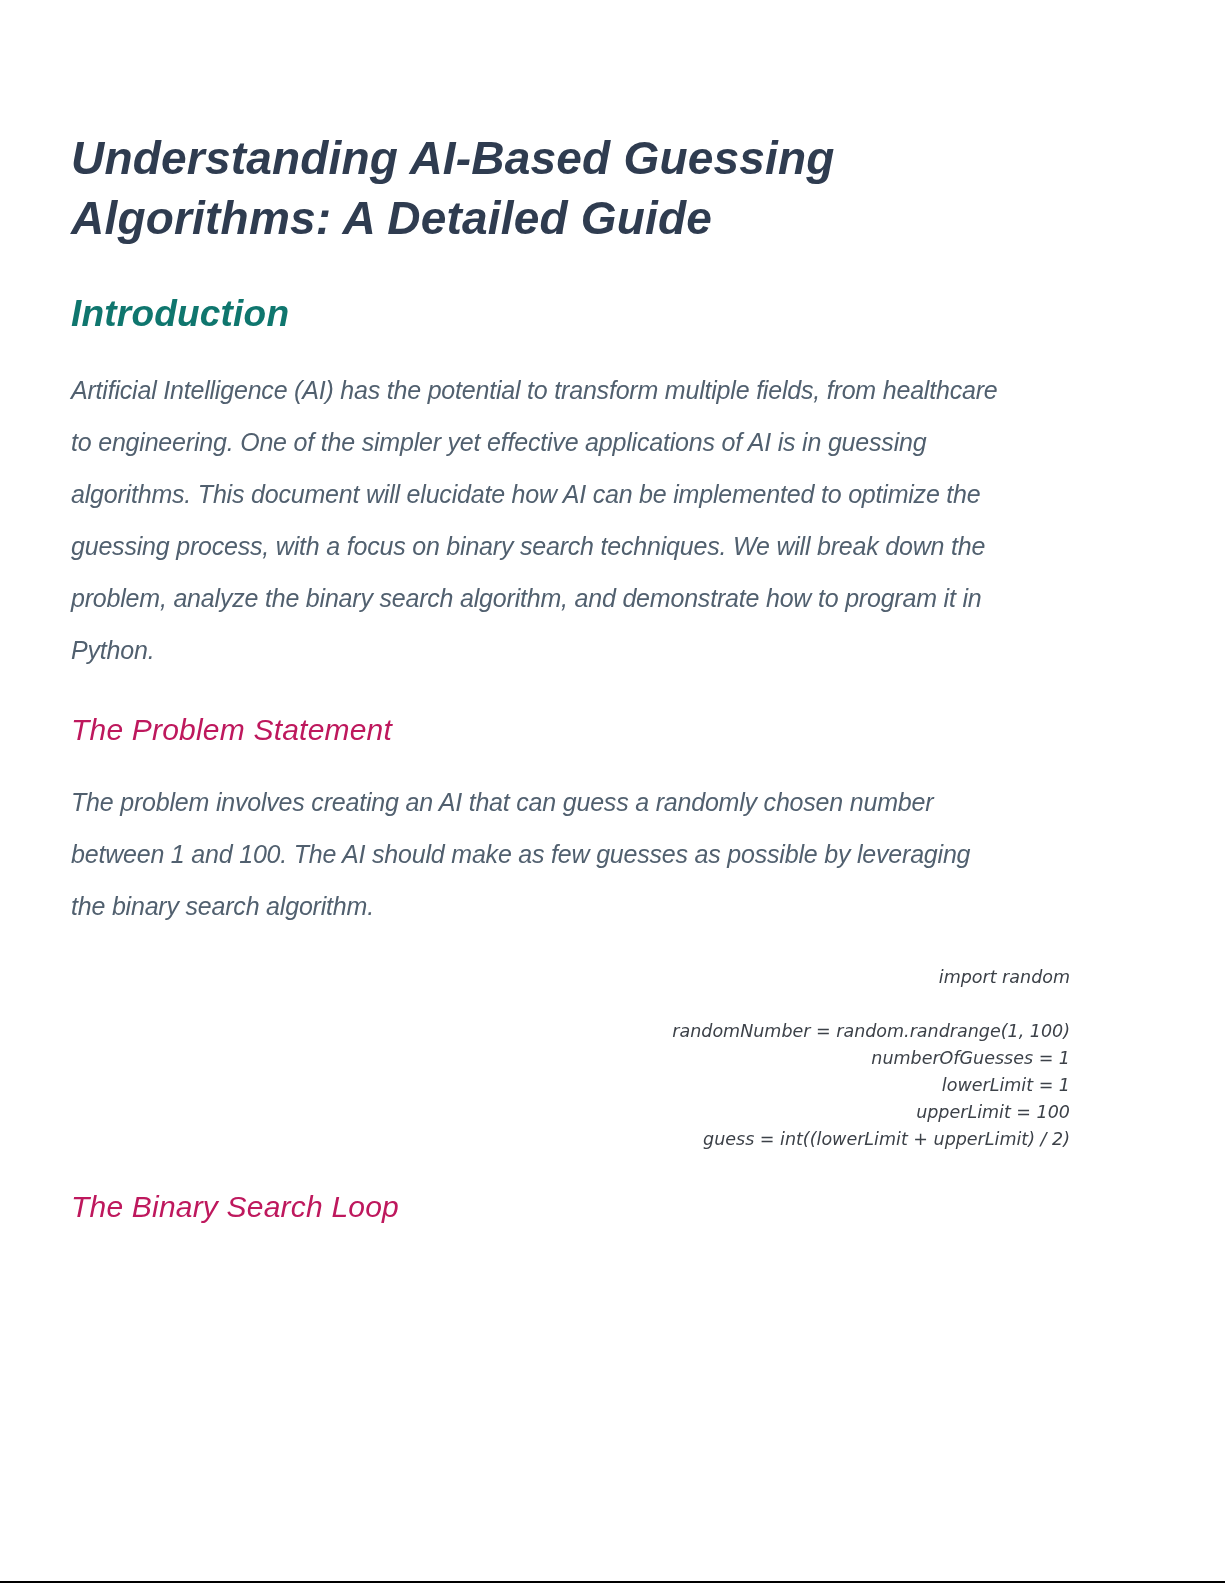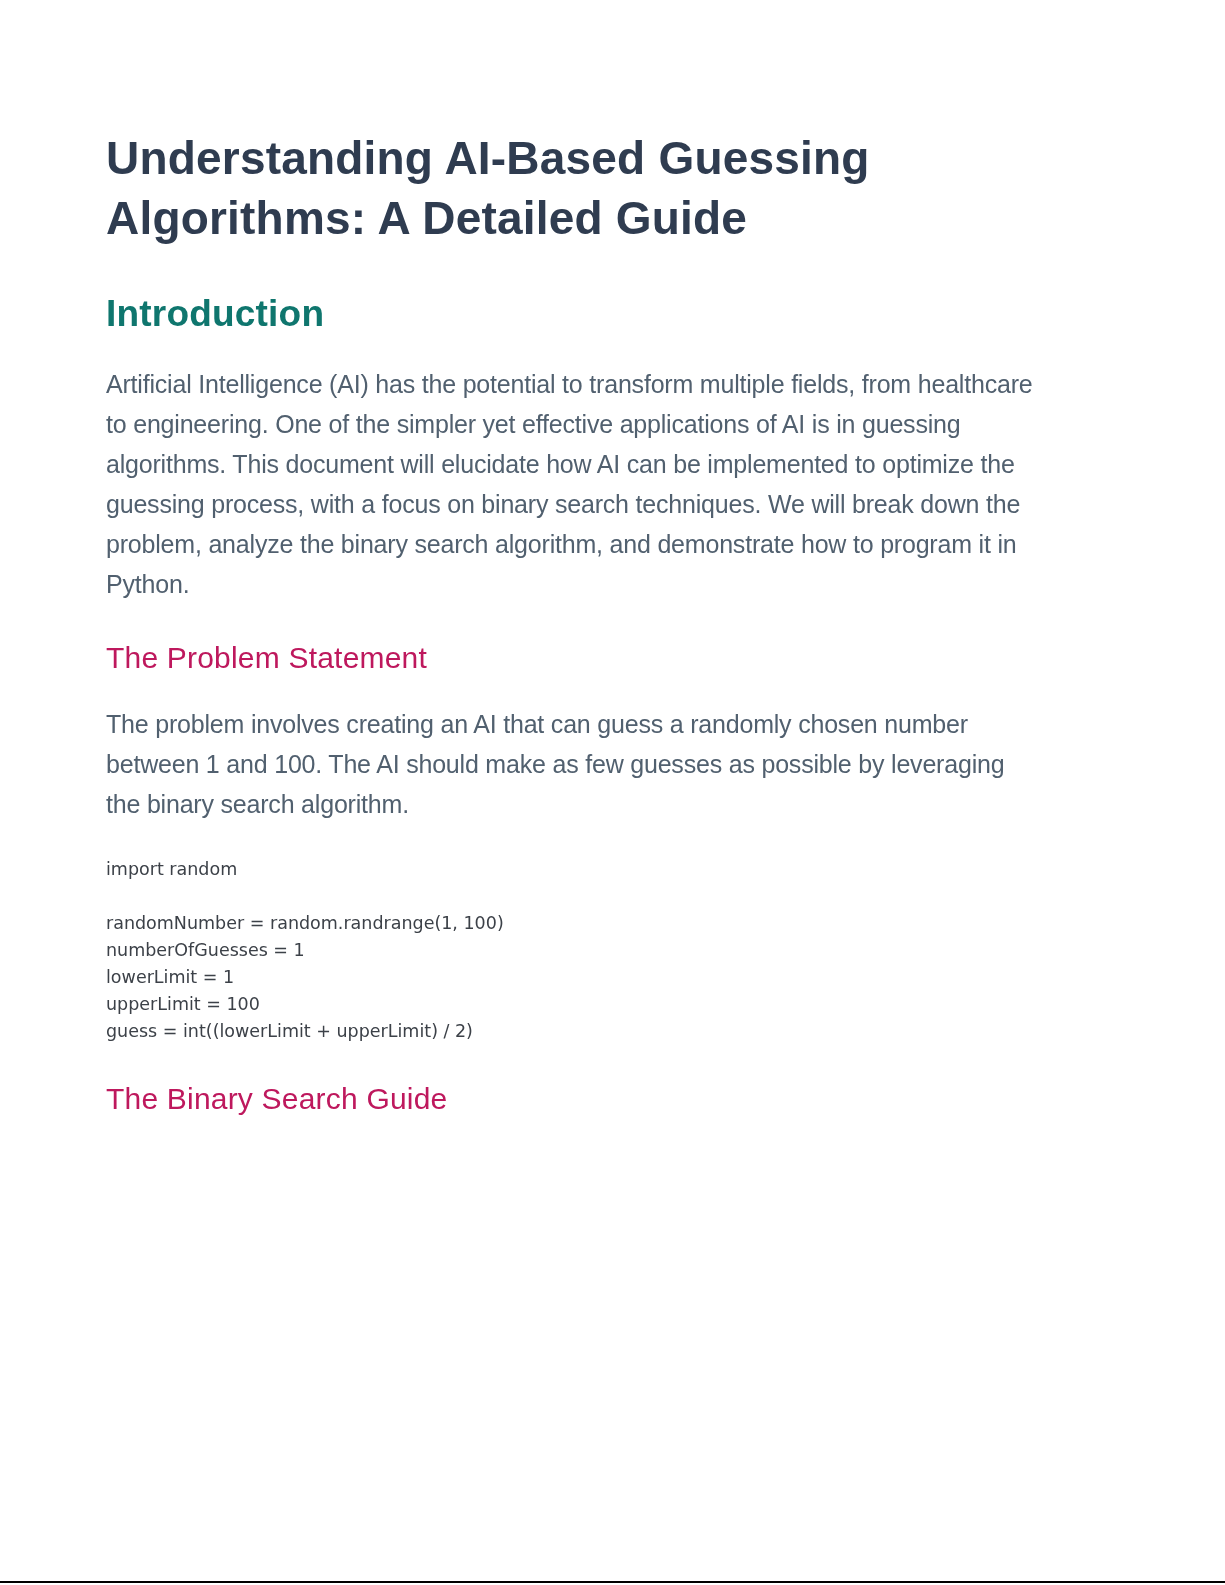--- a/index.html
+++ b/index.html
@@ -9,21 +9,22 @@
   }
   .page {
     position: relative;
     width: 1225px;
     height: 1585px;
     background: #ffffff;
     overflow: hidden;
     font-family: "Liberation Sans", sans-serif;
   }
   .content {
-    padding: 128px 155px 0 106px;
+    padding: 128px 155px 0 71px;
+    font-style: italic;
   }
   .doc-title {
     margin: 0;
     color: #2f3c50;
     font-size: 46px;
     line-height: 60px;
     font-weight: 700;
     letter-spacing: 0.2px;
   }
   .h2 {
@@ -39,34 +40,35 @@
     color: #be185d;
     font-size: 30px;
     line-height: 40px;
     font-weight: 500;
     letter-spacing: 0.2px;
   }
   .para {
     margin: 26px 0 0 0;
     color: #51606f;
     font-size: 25px;
-    line-height: 40px;
+    line-height: 52px;
     font-weight: 400;
     letter-spacing: -0.2px;
     max-width: 930px;
   }
   .code {
     margin: 32px 0 0 0;
     padding: 0;
     color: #3c4148;
     font-family: "DejaVu Sans", sans-serif;
     font-size: 17.5px;
     line-height: 27px;
     white-space: pre-wrap;
     letter-spacing: 0px;
+    text-align: right;
   }
   .bottom-edge {
     position: absolute;
     left: 0;
     bottom: 2px;
     width: 100%;
     height: 2px;
     background: #000000;
   }
 </style>
@@ -90,18 +92,18 @@
 
 
     <pre class="code">import random
 
 randomNumber = random.randrange(1, 100)
 numberOfGuesses = 1
 lowerLimit = 1
 upperLimit = 100
 guess = int((lowerLimit + upperLimit) / 2)</pre>
 
-    <h3 class="h3">The Binary Search Guide</h3>
+    <h3 class="h3">The Binary Search Loop</h3>
 
   </div>
 
   <div class="bottom-edge"></div>
 </div>
 
 </body></html>

